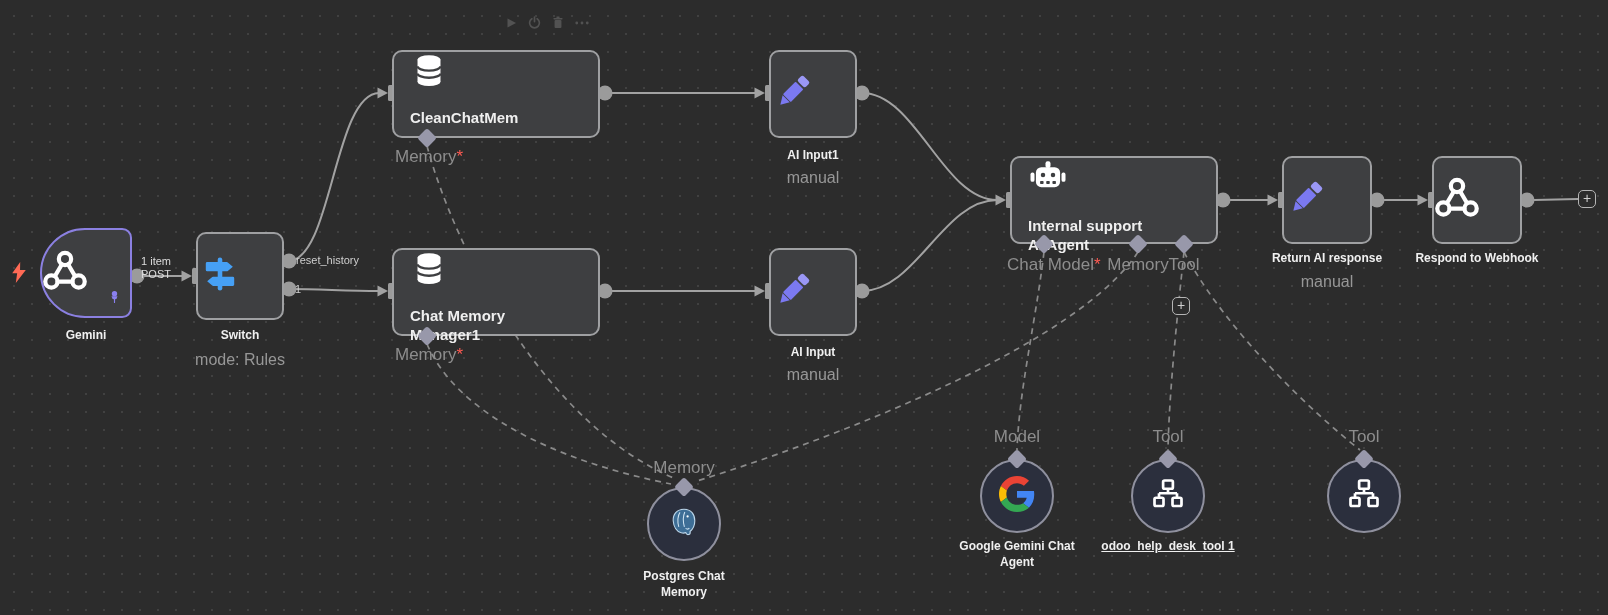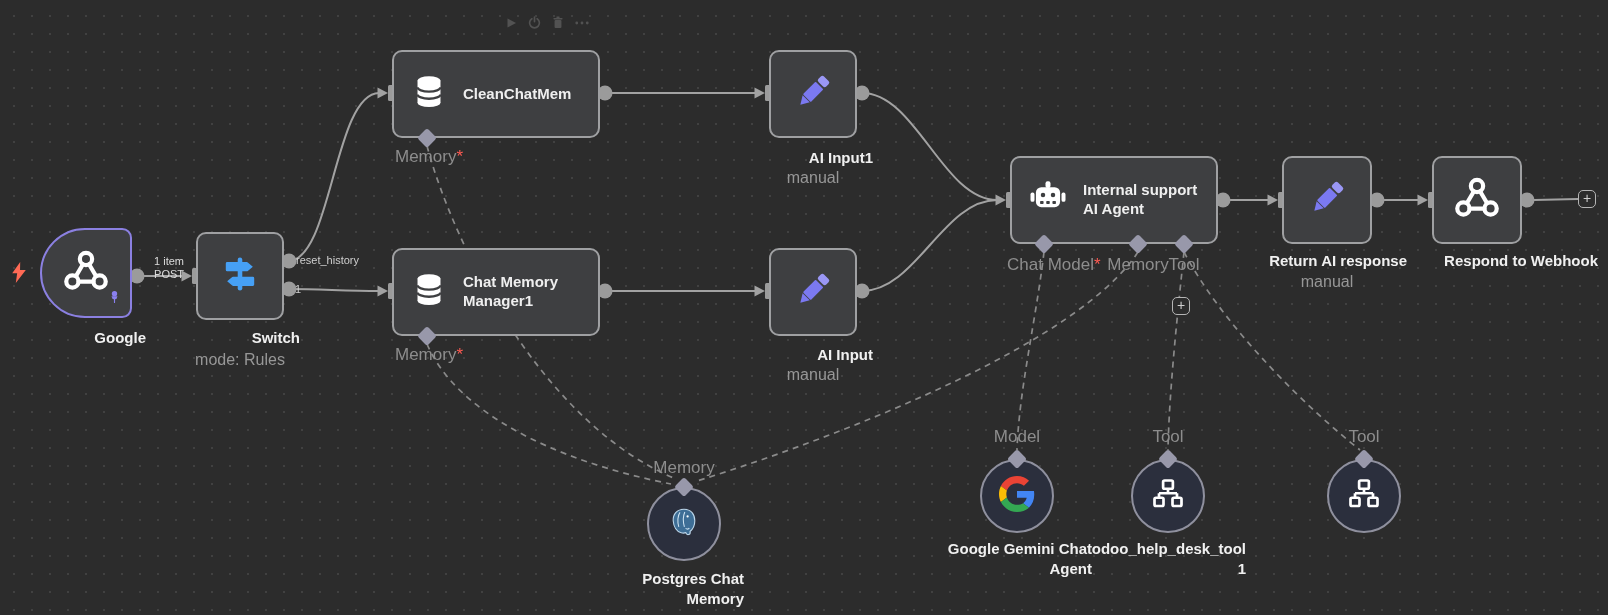--- a/index.html
+++ b/index.html
@@ -4,29 +4,29 @@
 <style>
   html,body{margin:0;padding:0;background:#1f1f1f;}
   #canvas{
     position:relative;width:1608px;height:615px;overflow:hidden;
     background-color:#2c2c2c;
     background-image:radial-gradient(#414141 1.1px, transparent 1.45px);
     background-size:18px 18px;background-position:5px 7px;
     font-family:"Liberation Sans", sans-serif;
   }
   .node{position:absolute;background:#3e3f41;border:2px solid #9fa0a2;border-radius:10px;
-        box-sizing:border-box;display:flex;align-items:center;}
+        box-sizing:border-box;display:flex;align-items:flex-start;flex-direction:column;}
   .node.square{justify-content:center;}
   .node.wide{padding-left:16px;gap:15px;}
   .node-title-in{color:#efefef;font-size:15px;font-weight:700;line-height:1.25;max-width:128px;}
-  .under-title{position:absolute;text-align:right;font-size:15px;font-weight:700;color:#f0f0f0;line-height:1.32;}
+  .under-title{position:absolute;text-align:center;font-size:12px;font-weight:700;color:#f0f0f0;line-height:1.32;}
   .under-sub{position:absolute;text-align:center;font-size:16px;color:#979797;}
   .port-label{position:absolute;font-size:17px;color:#8d8d8d;text-align:center;white-space:nowrap;}
   .req{color:#ff5a52;}
-  .io-label{position:absolute;font-size:11px;color:#dcdcdc;line-height:13px;text-align:right;}
+  .io-label{position:absolute;font-size:11px;color:#dcdcdc;line-height:13px;text-align:center;}
   .wire-tag{position:absolute;font-size:11px;color:#cfcfcf;white-space:nowrap;}
   .diamond{position:absolute;width:14px;height:14px;background:#9898aa;border-radius:2.5px;transform:rotate(45deg);}
   .circle-node{position:absolute;width:74px;height:74px;border-radius:50%;background:#2b2f3d;
                border:2px solid #8f909e;box-sizing:border-box;display:flex;align-items:center;justify-content:center;}
   .plus-btn{position:absolute;width:18px;height:18px;box-sizing:border-box;border:1.6px solid #b5b5b5;
             border-radius:5px;background:#2c2c2c;color:#cfcfcf;font-size:14px;line-height:14px;
             text-align:center;font-weight:400;}
   .toolbar{position:absolute;left:505px;top:16px;display:flex;gap:11px;align-items:center;}
   .toolbar span{display:flex;align-items:center;}
   svg.wires{position:absolute;left:0;top:0;pointer-events:none;}
@@ -148,21 +148,21 @@
     <span style="position:absolute;right:9px;bottom:7px;">
       <svg width="13" height="16" viewBox="0 0 16 16">
           <g fill="#8a80ee">
             <circle cx="8" cy="4" r="3.3"></circle>
             <path d="M4.3,7.2 h7.4 l-1.3,3.2 h-4.8 z"></path>
             <rect x="7.3" y="10.2" width="1.4" height="5.2" rx="0.7"></rect>
           </g>
         </svg>
     </span>
   </div>
-  <div class="under-title" style="left:26px;top:328px;width:120px;">Google</div>
+  <div class="under-title" style="left:26px;top:328px;width:120px;">Gemini</div>
 
   <div class="node square" style="left:196px;top:232px;width:88px;height:88px;">
     <span>
       <svg width="44" height="44" viewBox="0 0 48 48">
         <g fill="#46a0f5">
           <rect x="21.5" y="6" width="5" height="36" rx="2.5"></rect>
           <path d="M10,11 h21.5 a1.5,1.5 0 0 1 1,.4 L38,16 l-5.5,4.6 a1.5,1.5 0 0 1 -1,.4 H10 a1.5,1.5 0 0 1 -1.5,-1.5 v-7 A1.5,1.5 0 0 1 10,11 Z"></path>
           <path d="M38,27 h-21.5 a1.5,1.5 0 0 0 -1,.4 L10,32 l5.5,4.6 a1.5,1.5 0 0 0 1,.4 H38 a1.5,1.5 0 0 0 1.5,-1.5 v-7 A1.5,1.5 0 0 0 38,27 Z"></path>
         </g>
       </svg>
@@ -294,21 +294,21 @@
           <circle cx="24" cy="11.5" r="6.4"></circle>
             <circle cx="9.8" cy="35" r="6.4"></circle>
             <circle cx="38.2" cy="35" r="6.4"></circle>
           <path d="M20.8,17 L13.6,29.2"></path>
             <path d="M27.2,17 L34.4,29.2"></path>
             <path d="M16.4,35 L31.6,35"></path>
         </g>
       </svg>
     </span>
   </div>
-  <div class="under-title" style="left:1392px;top:251px;width:170px;margin-left:36px;">Respond to Webhook</div>
+  <div class="under-title" style="left:1392px;top:251px;width:170px;">Respond to Webhook</div>
   <div class="plus-btn" style="left:1578px;top:190px;">+</div>
 
   <div class="circle-node" style="left:647px;top:487px;">
     <span>
       <svg width="32" height="32" viewBox="0 0 40 40">
         <path fill="#3e6e96" stroke="#bcd6ea" stroke-width="1.4" d="M20,4 C11,4 6,10.5 6.5,18.5 C7,26 11,32 16.5,33.5 C18.5,34 20.5,34 22.3,33.3 C22.8,34.8 24.2,36 25.8,35.6 C27.4,35.2 28,33.6 27.6,31.9 C31,29 33.5,24.5 33.5,18.5 C33.5,10.5 29,4 20,4 Z"></path>
         <path fill="none" stroke="#cfe3f2" stroke-width="1.3" d="M15,8 C12,12 11.5,20 13.5,26 M21,7.5 C19,12 18.8,20 20.5,26 M22,28 c2,1.5 4,1 4.5,-0.5"></path>
         <circle cx="24.5" cy="13" r="1.4" fill="#ffffff"></circle>
       </svg>
     </span>
@@ -338,21 +338,21 @@
           <rect x="17.5" y="6" width="13" height="11" rx="2"></rect>
           <rect x="6" y="29" width="12" height="11" rx="2"></rect>
           <rect x="30" y="29" width="12" height="11" rx="2"></rect>
           <path d="M24 17 V23 M12 23 H36 M12 23 V29 M36 23 V29"></path>
         </g>
       </svg>
     </span>
   </div>
   <div class="diamond" style="left:1161px;top:452px;"></div>
   <div class="port-label" style="left:1128px;top:427px;width:80px;">Tool</div>
-  <div class="under-title" style="left:1090px;top:539px;width:156px;">odoo_help_desk_tool 1</div>
+  <div class="under-title" style="left:1090px;top:539px;width:156px;text-decoration:underline;">odoo_help_desk_tool 1</div>
 
   <div class="circle-node" style="left:1327px;top:459px;">
     <span>
       <svg width="36" height="36" viewBox="0 0 48 48">
         <g fill="none" stroke="#ffffff" stroke-width="3.6">
           <rect x="17.5" y="6" width="13" height="11" rx="2"></rect>
           <rect x="6" y="29" width="12" height="11" rx="2"></rect>
           <rect x="30" y="29" width="12" height="11" rx="2"></rect>
           <path d="M24 17 V23 M12 23 H36 M12 23 V29 M36 23 V29"></path>
         </g>

